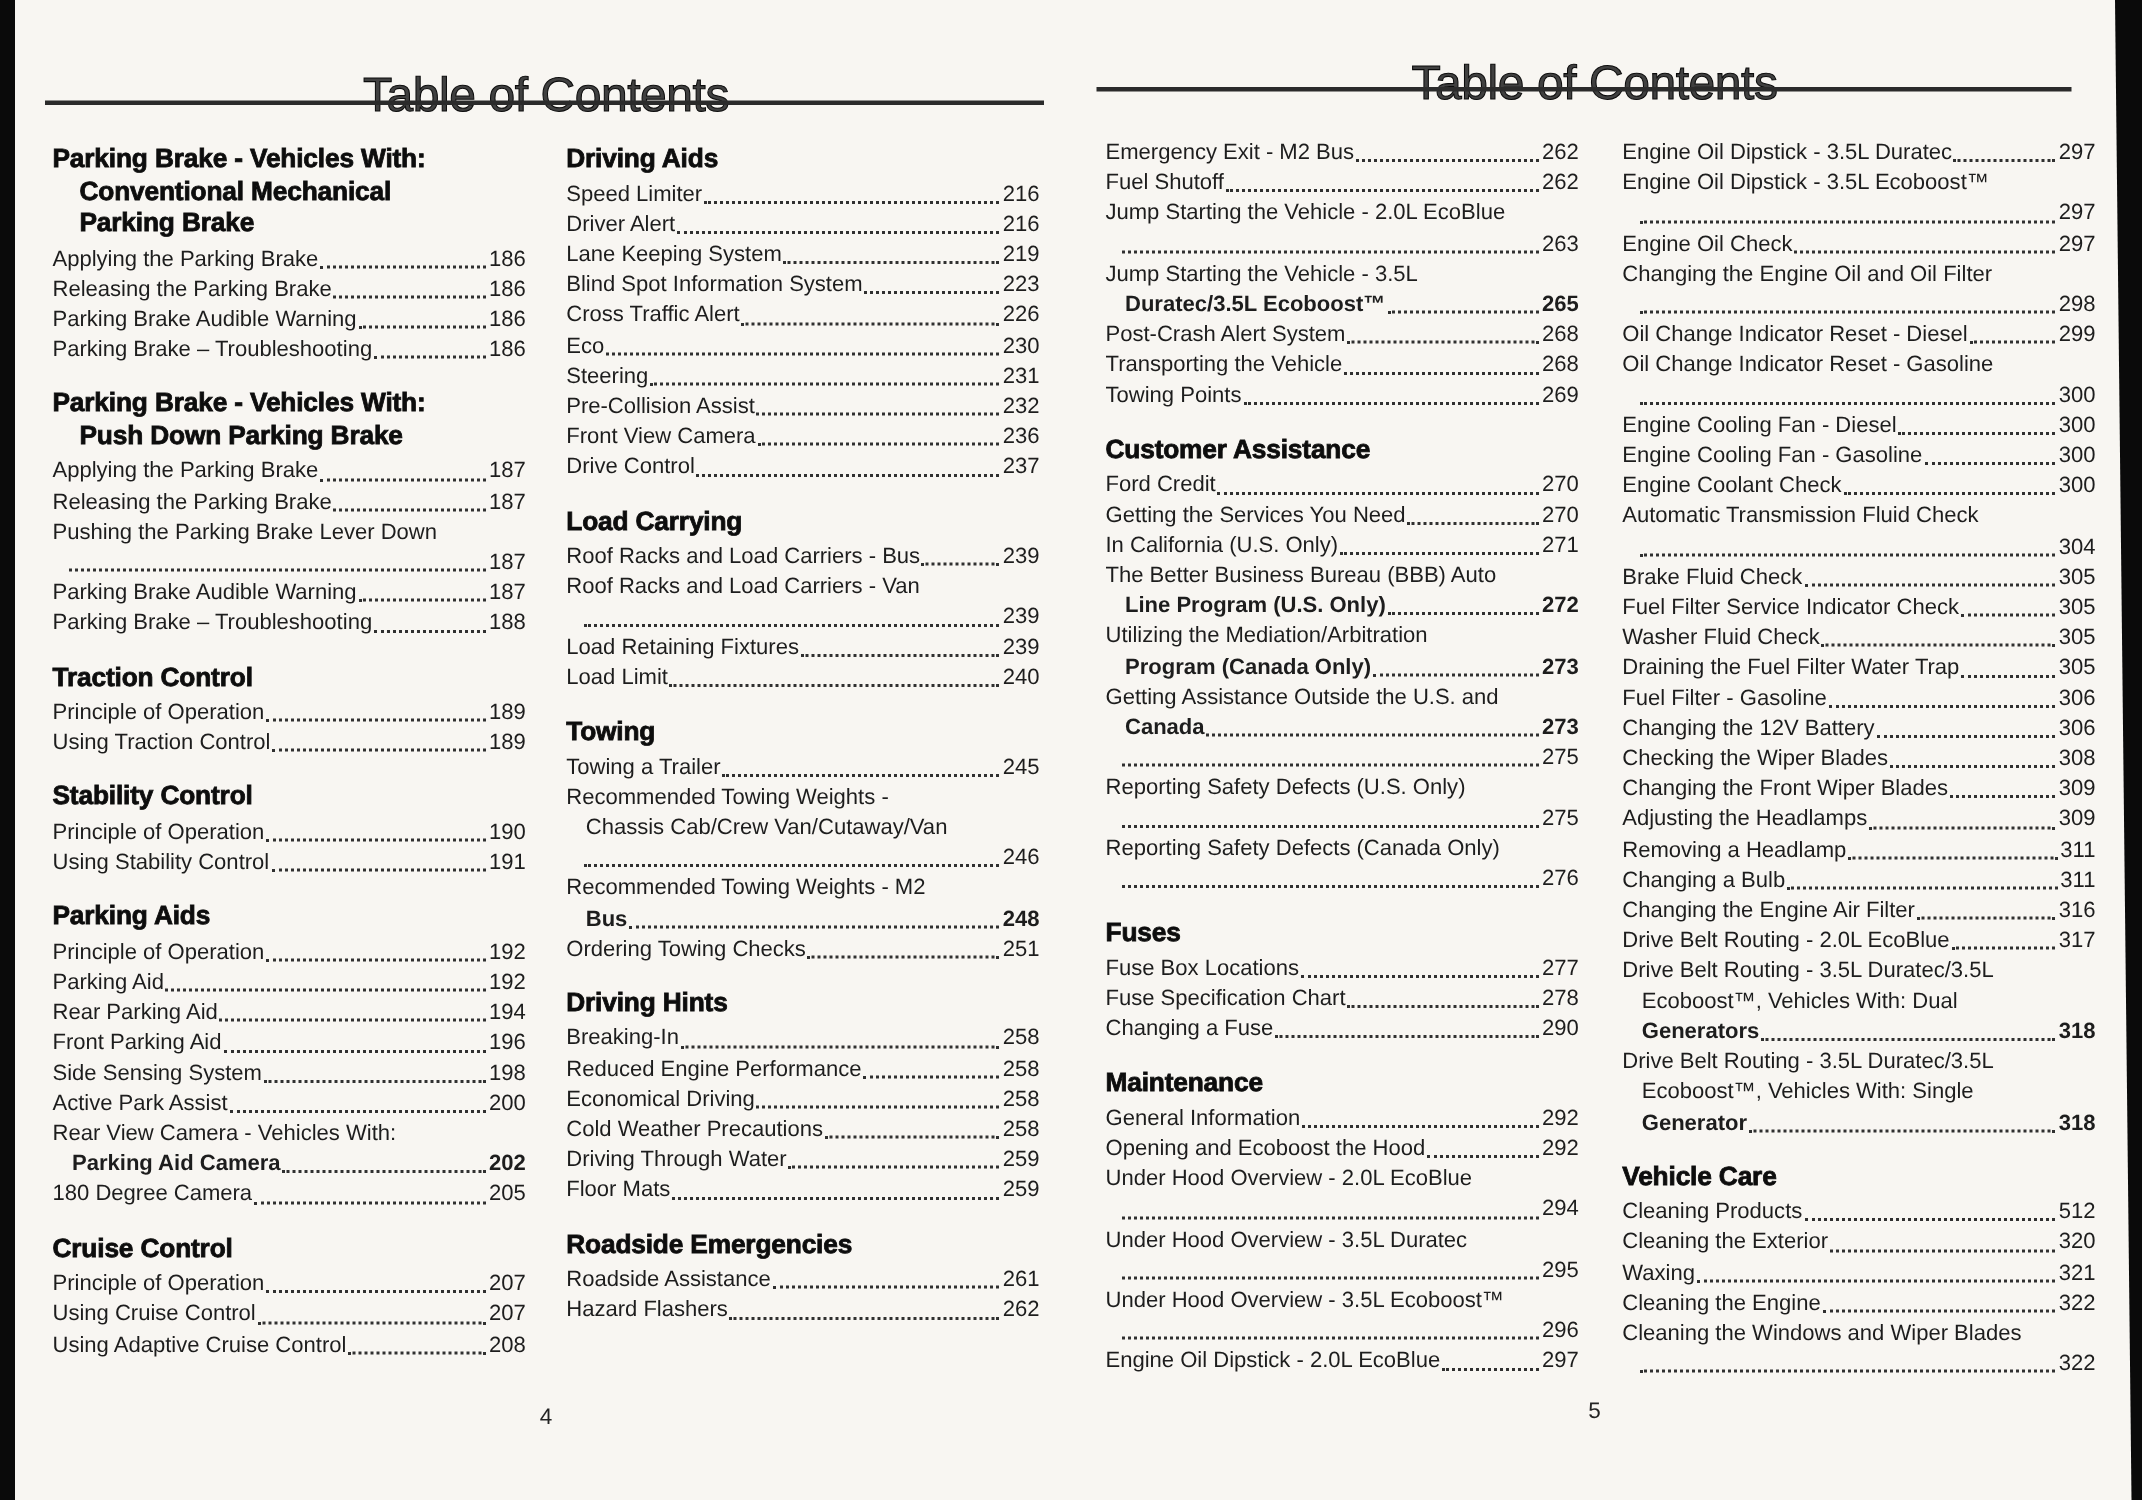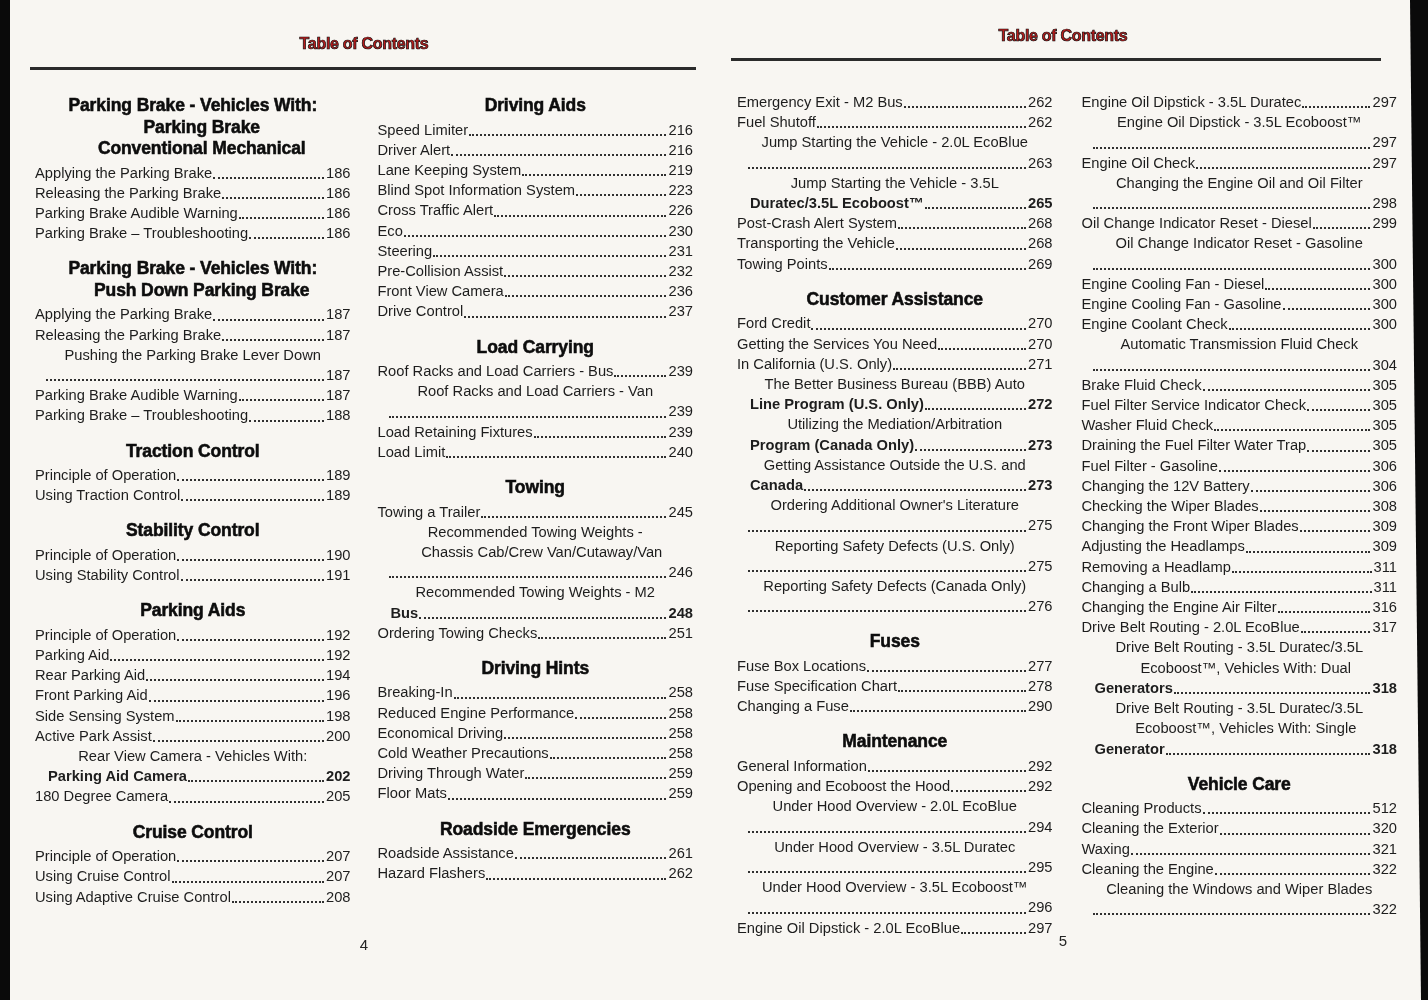--- a/index.html
+++ b/index.html
@@ -11,31 +11,31 @@
   .edge { position:absolute; top:0; bottom:0; background:#0a0a0a; }
   .edge.left  { left:0; width:10px; }
   .edge.right { left:1408px; width:20px; clip-path:polygon(2px 0, 100% 0, 100% 100%, 13px 100%); }
 
   .page { position:absolute; top:0; height:100%; }
   .page-left  { left:30px;  width:668px; }
   .page-right { left:731px; width:664px; }
 
   .ptitle {
     position:absolute; left:0; right:0; text-align:center;
-    font-size:16px; font-weight:bold; color:#b91c1c;
+    font-size:32px; font-weight:normal; color:#404040;
     letter-spacing:-0.3px; -webkit-text-stroke:0.7px #0b0b0b;
   }
   .page-left  .ptitle { top:24px; }
   .page-right .ptitle { top:16px; }
 
   .rule { position:absolute; height:2.5px; background:#2b2b2b; left:0; }
   .page-left  .rule { top:67px; width:666px; }
   .page-right .rule { top:58px; width:650px; }
 
-  .cols { position:absolute; display:flex;text-align:center; }
+  .cols { position:absolute; display:flex; }
   .page-left  .cols { top:95px; left:5px; width:658px; gap:27px; }
   .page-right .cols { top:92px; left:6px; width:660px; gap:29px; }
   .col { flex:1 1 0; min-width:0; }
 
   .sec { margin-top:15px; }
   .sec:first-child { margin-top:0; }
 
   .h {
     font-size:17.5px; font-weight:bold; line-height:21.5px; color:#0d0d0d;
     letter-spacing:-0.1px; -webkit-text-stroke:0.55px #0d0d0d; margin-bottom:3px;
@@ -66,22 +66,22 @@
   <div class="edge right"></div>
 
   <section class="page page-left">
     <h1 class="ptitle">Table of Contents</h1>
     <div class="rule"></div>
     <div class="cols">
       <div class="col">
           <div class="sec">
             <div class="h">
               <div class="hl">Parking Brake - Vehicles With:</div>
+              <div class="hl cont">Conventional Mechanical</div>
               <div class="hl cont">Parking Brake</div>
-              <div class="hl cont">Conventional Mechanical</div>
             </div>
             <div class="entry">
               <div class="erow">
                 <span class="lbl">Applying the Parking Brake</span>
                 <span class="dots"></span>
                 <span class="num">186</span>
               </div>
             </div>
             <div class="entry">
               <div class="erow">
@@ -588,21 +588,20 @@
             </div>
             <div class="entry">
               <div class="lline">Getting Assistance Outside the U.S. and</div>
               <div class="erow cont">
                 <span class="lbl">Canada</span>
                 <span class="dots"></span>
                 <span class="num">273</span>
               </div>
             </div>
             <div class="entry">
-              <div class="lline">Ordering Additional Owner's Literature</div>
               <div class="erow dotonly">
                 <span class="dots"></span>
                 <span class="num">275</span>
               </div>
             </div>
             <div class="entry">
               <div class="lline">Reporting Safety Defects (U.S. Only)</div>
               <div class="erow dotonly">
                 <span class="dots"></span>
                 <span class="num">275</span>

